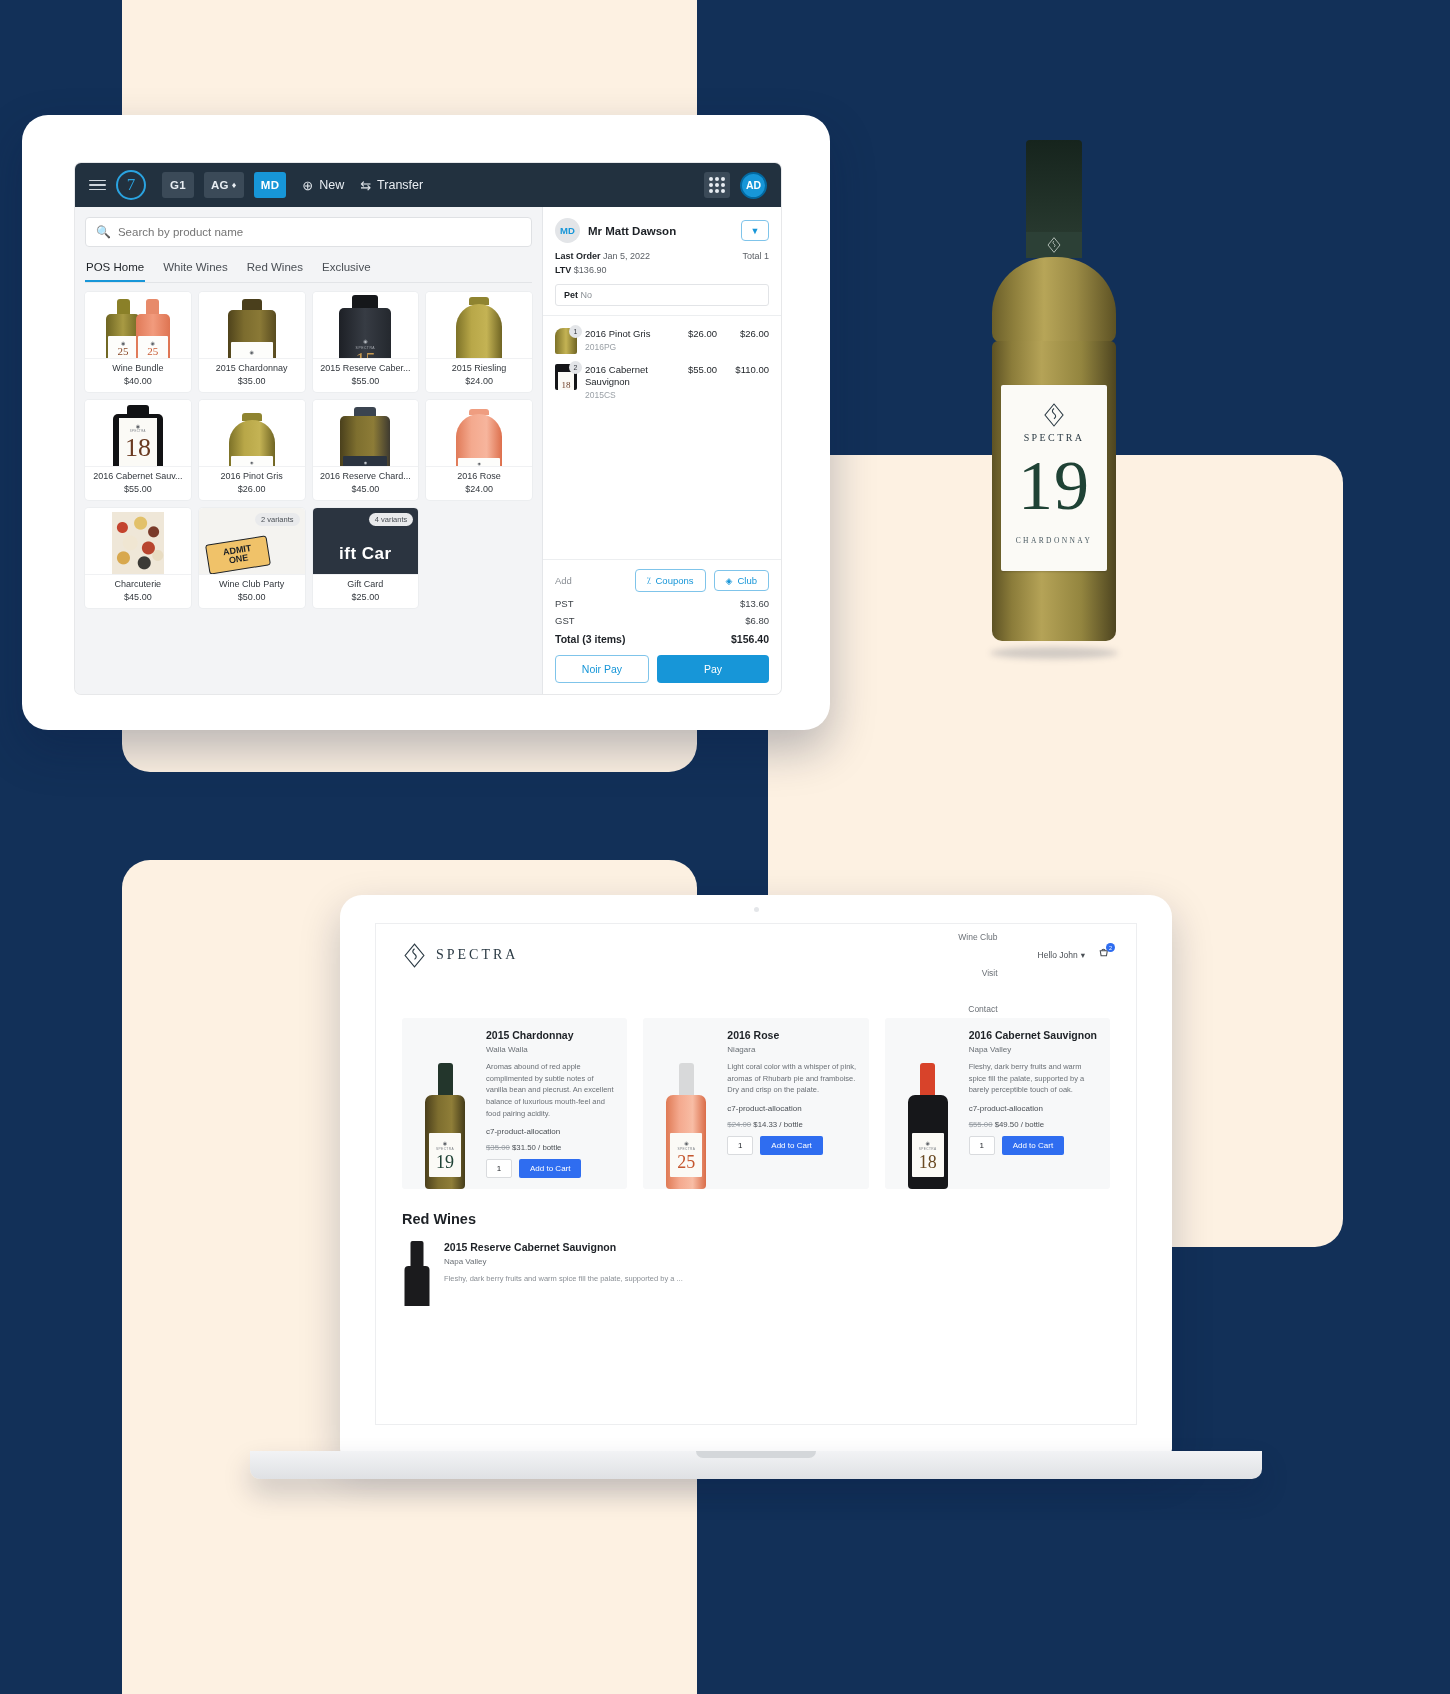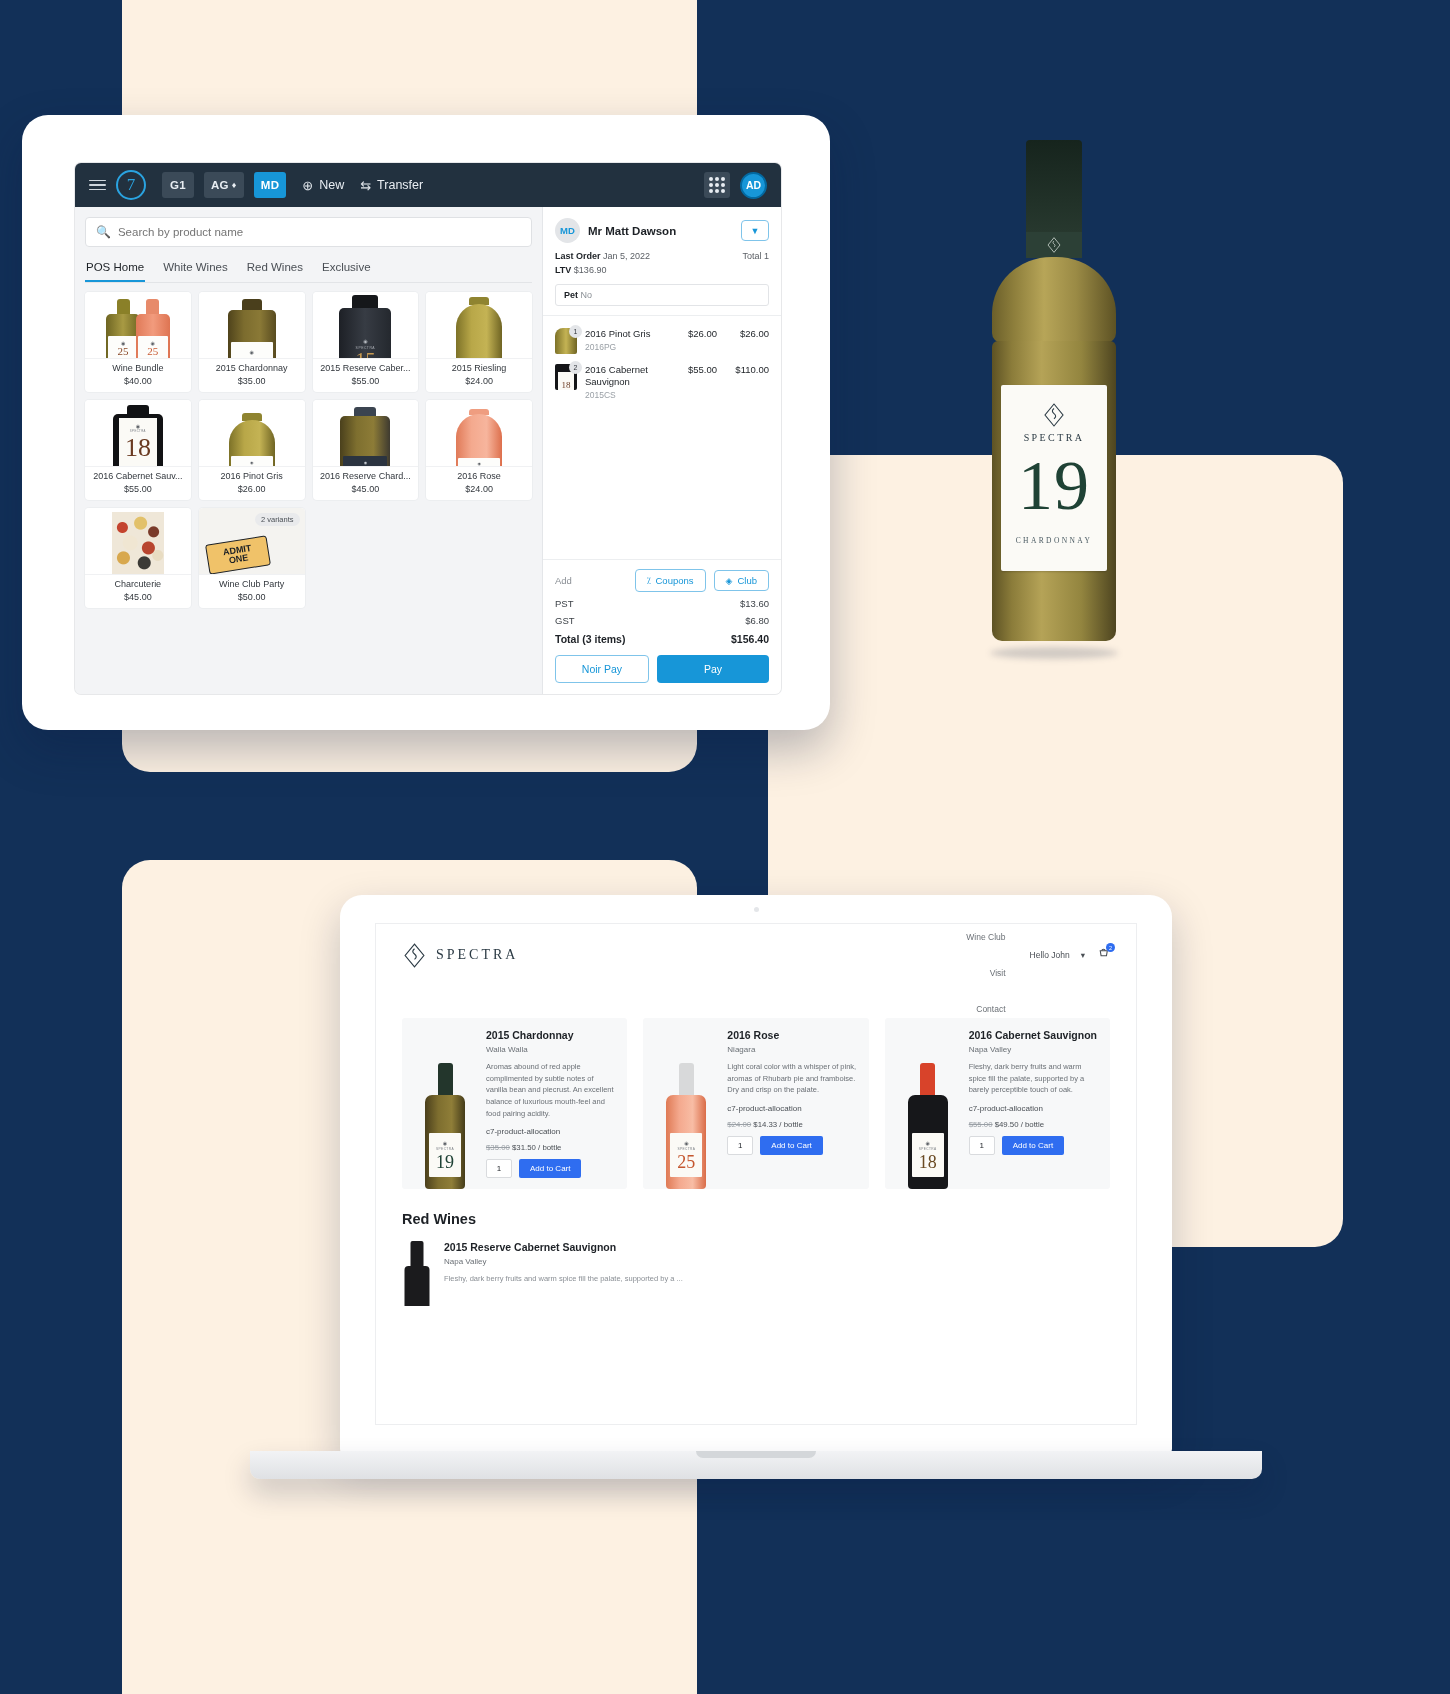--- a/index.html
+++ b/index.html
@@ -236,21 +236,21 @@
   }
   .snav { height: 62px; display: flex; align-items: center; padding: 0 26px; }
   .brand { display: flex; align-items: center; gap: 9px; }
   .bmark { width: 25px; height: 25px; }
   .bname {
     font-family: "Liberation Serif", serif; font-size: 14px; letter-spacing: 3px; color: #2b3a44;
   }
   .snav .sp { flex: 1; }
   .slinks { display: flex; align-items: flex-end; gap: 26px; flex-direction: column; }
   .slink { font-size: 8.5px; color: #6b7076; cursor: pointer; white-space: nowrap; }
-  .hello { font-size: 8.5px; color: #4a4f55; display: flex; gap: 11px; cursor: pointer; margin-left: 24px; }
+  .hello { font-size: 8.5px; color: #4a4f55; display: flex; gap: 3px; cursor: pointer; margin-left: 40px; }
   .cartic { position: relative; margin-left: 12px; cursor: pointer; }
   .cbadge {
     position: absolute; right: -5px; top: -3px; width: 9px; height: 9px; border-radius: 50%;
     background: #2f6df0; color: #fff; font-size: 5.5px;
     display: flex; align-items: center; justify-content: center;
   }
   .sec { padding: 16px 26px 0; }
   .sech { font-size: 14.5px; font-weight: 700; color: #1d2126; }
   .cards { display: flex; gap: 16px; margin-top: 16px; }
   .wcard {
@@ -541,20 +541,30 @@
                 <div style="position:absolute;left:8px;bottom:4px;width:62px;height:30px;background:#f0c269;border:1.5px solid #1d2126;border-radius:3px;transform:rotate(-9deg);display:flex;align-items:center;justify-content:center">
                   <span style="font-size:9px;font-weight:700;color:#1d2126;line-height:1;text-align:center">ADMIT<br>ONE</span>
                 </div>
               </div>
               <div class="pmeta">
                 <div class="pname">Wine Club Party</div>
                 <div class="pprice">$50.00</div>
               </div>
             </div>
 
+            <div class="pcard">
+              <div class="pimg" style="background:#2b3440">
+                <div class="vbadge">4 variants</div>
+                <div style="position:absolute;left:0;right:0;bottom:10px;text-align:center;color:#fff;font-size:17px;font-weight:700;letter-spacing:.5px;overflow:hidden;white-space:nowrap">ift Car</div>
+              </div>
+              <div class="pmeta">
+                <div class="pname">Gift Card</div>
+                <div class="pprice">$25.00</div>
+              </div>
+            </div>
 
           </div>
         </div>
 
         <div class="cart">
           <div class="cust">
             <div class="cust-row">
               <div class="cav">MD</div>
               <div class="cname">Mr Matt Dawson</div>
               <div class="chev">▼</div>

